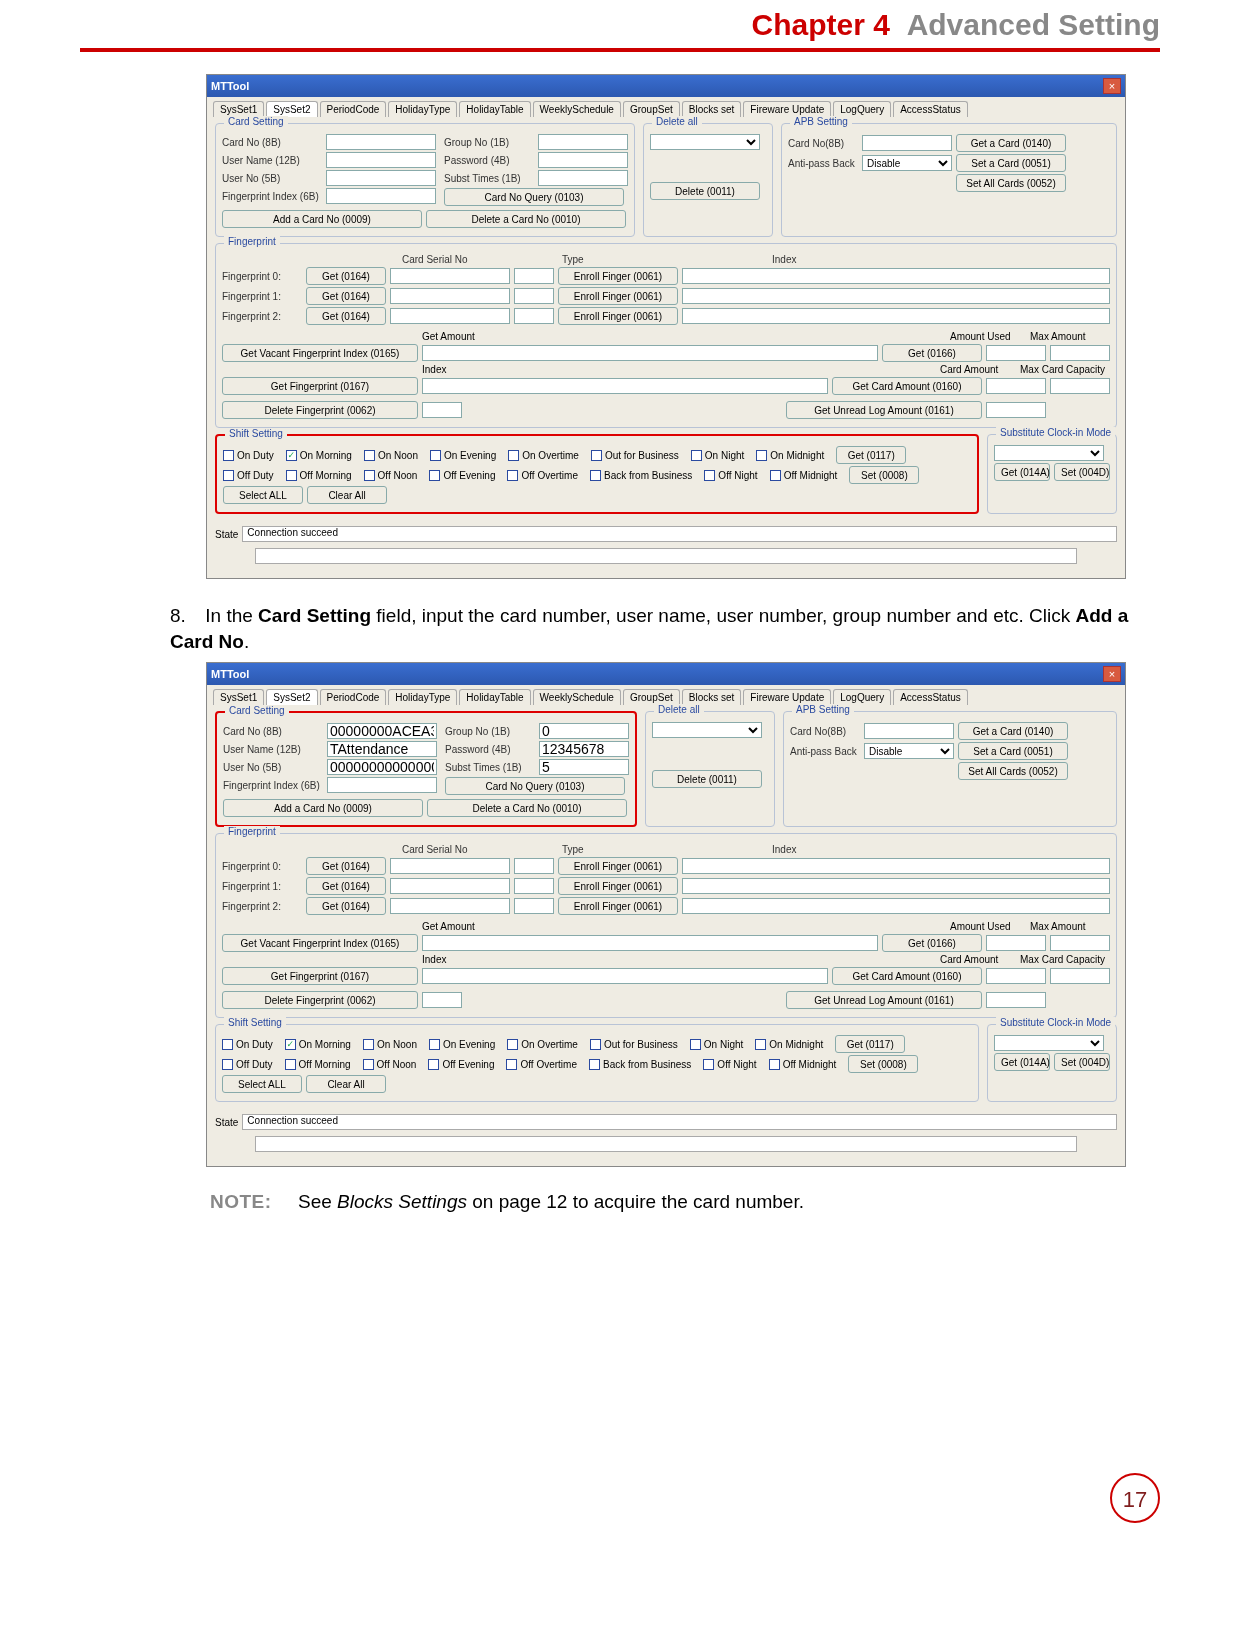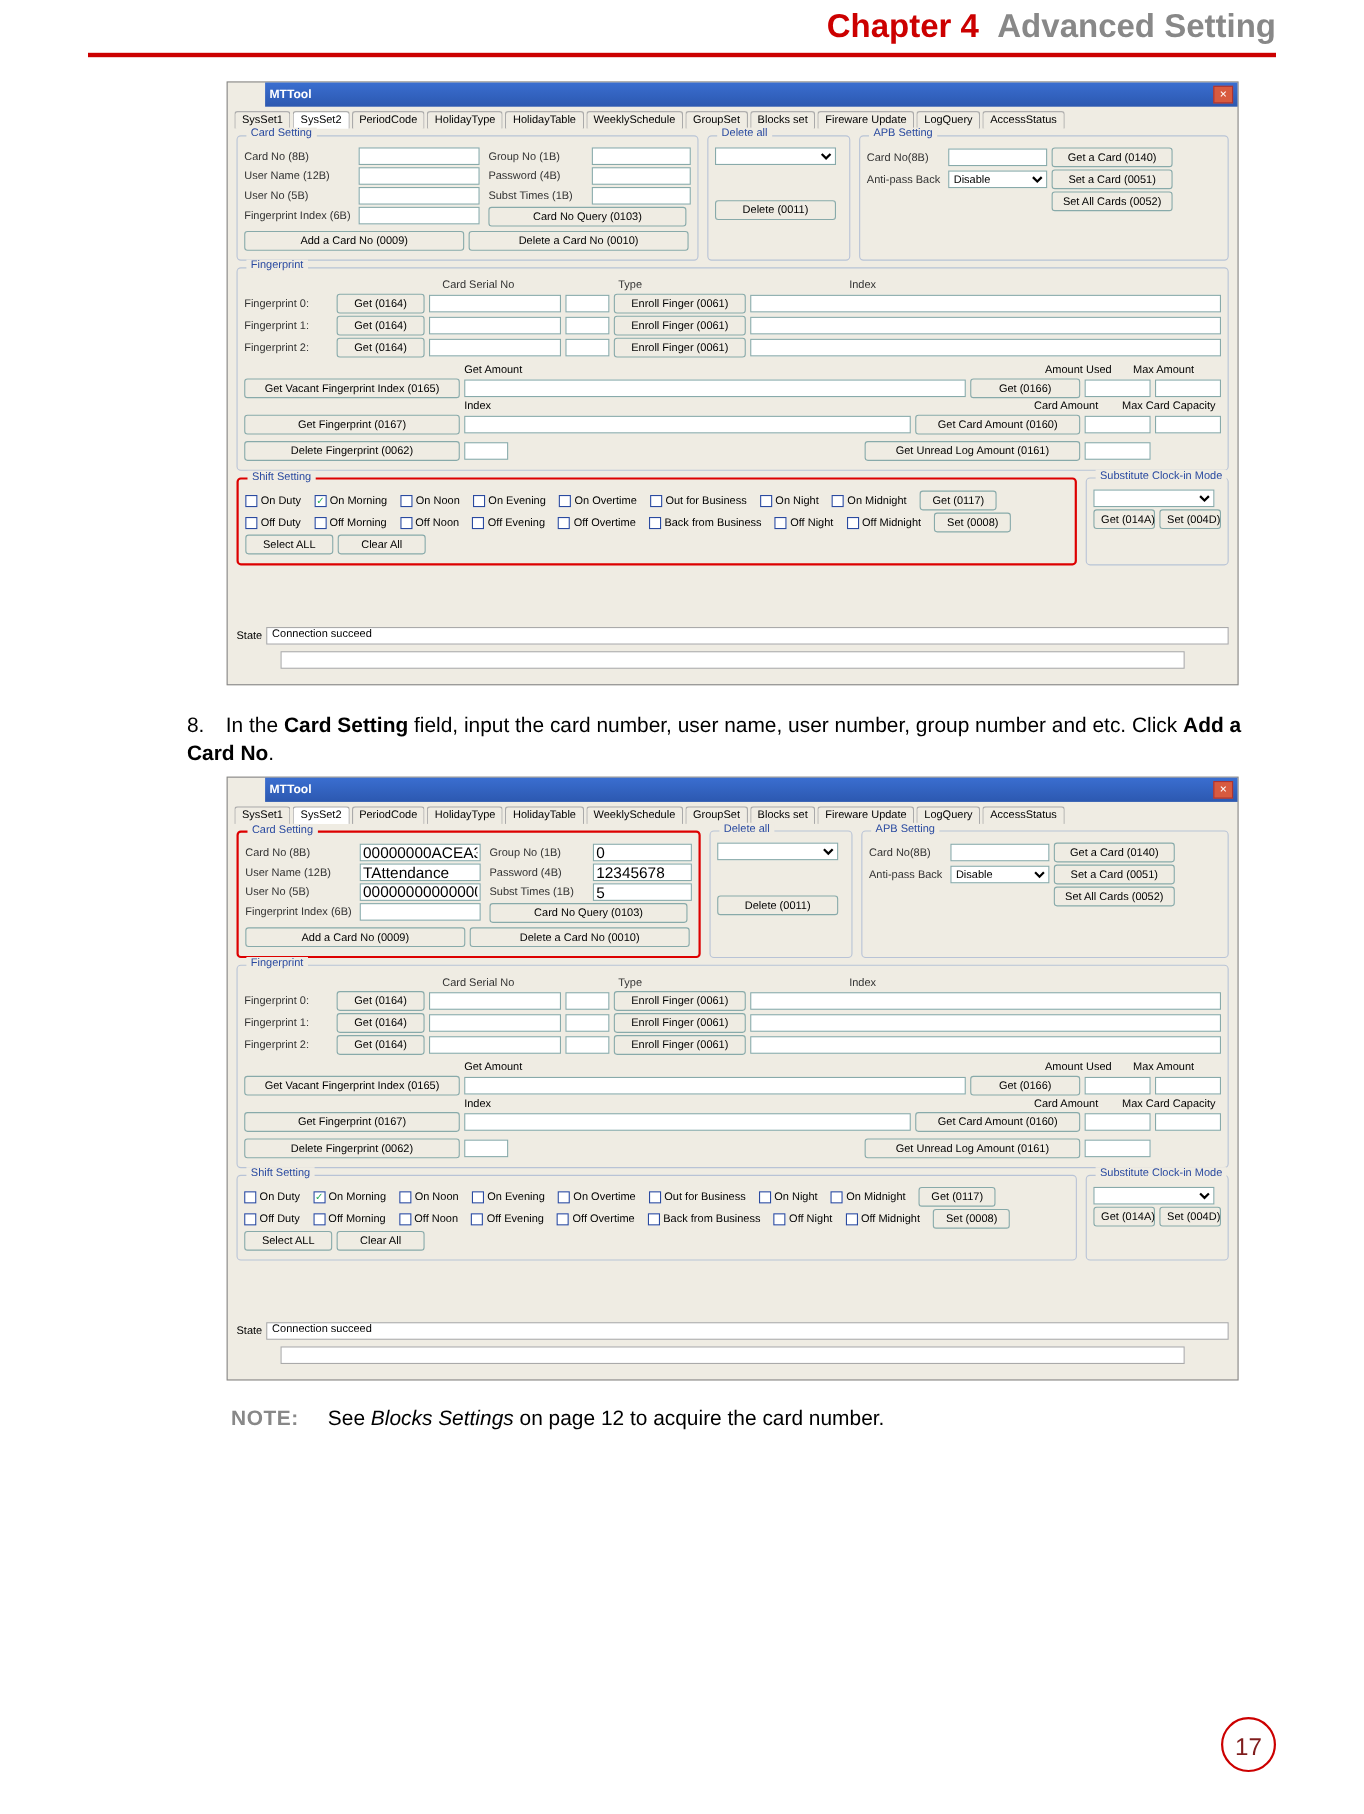--- a/index.html
+++ b/index.html
@@ -19,40 +19,40 @@
     padding: 8px 0 6px 0;
   }
   .chapter-head .red { color: #c00; }
   .redbar { height: 4px; background: #c00; margin-bottom: 22px; }
   .step { margin: 0 0 8px 90px; font-size: 19px; line-height: 1.35; }
   .step b { font-weight: bold; }
   .stepnum { display: inline-block; width: 30px; }
 
   
   .fig { margin: 8px 0 24px 126px; border: 1px solid #888; width: 920px; background: #efece3; font-size: 11px; font-family: Tahoma, Arial, sans-serif; color: #000; }
-  .titlebar { background: linear-gradient(#3a6ed0,#2c58b0); height: 22px; display:flex; align-items:center; padding: 0 4px; margin-left: 34px; }
+  .titlebar { background: linear-gradient(#3a6ed0,#2c58b0); height: 22px; display:flex; align-items:center; padding: 0 4px; }
   .titlebar-text { color:#fff; font-weight:bold; flex:1; }
   .closebox { width:18px; height:16px; background:#d85a3f; border:1px solid #a33; color:#fff; font-size:11px; text-align:center; line-height:14px; }
   .tabs { display:flex; gap:2px; padding:4px 6px 0 6px; }
   .tab { border:1px solid #aaa; border-bottom:none; padding:2px 6px; background:#efece3; border-radius:3px 3px 0 0; font-size:10px; }
   .tab.active { background:#fff; }
   .body { padding: 6px 8px 10px 8px; }
   .row { display:flex; gap: 8px; }
   .group { border:1px solid #b8c3d6; border-radius:4px; padding: 8px 6px 6px 6px; margin-bottom:6px; position:relative; }
   .group.redbox { border:2px solid #d00; }
   .group-title { position:absolute; top:-8px; left:8px; background:#efece3; padding:0 4px; font-size:10px; color:#2a4aa0; }
   .fld { display:flex; align-items:center; gap:4px; margin:2px 0; font-size:10px; white-space:nowrap; }
   .lbl { text-align:left; display:inline-block; color:#333; }
   .tx { border:1px solid #8aa; background:#fff; height:16px; font-size:14px; padding:0 2px; }
   .btn { border:1px solid #8aa; background:#efece3; height:18px; font-size:10px; padding:0 6px; border-radius:3px; cursor:default; }
   .sel { border:1px solid #8aa; background:#fff; height:16px; font-size:10px; }
   .chk { display:inline-flex; align-items:center; gap:3px; font-size:10px; margin-right:8px; white-space:nowrap; }
   .chkbox { width:11px; height:11px; border:1px solid #2a4aa0; background:#fff; display:inline-flex; align-items:center; justify-content:center; font-size:9px; color:#2a5; }
   .spacer { flex:1; }
-  .state-row { display:flex; align-items:center; gap:4px; padding: 6px 0 2px 0; font-size:10px;margin-top:44px; }
+  .state-row { display:flex; align-items:center; gap:4px; padding: 6px 0 2px 0; font-size:10px; }
   .state-box { border:1px solid #aaa; background:#fff; flex:1; height:16px; padding:0 4px; font-size:10px; }
   .progress { border:1px solid #aaa; background:#fff; height:16px; margin:4px 40px 4px 40px; }
 
   .note-block { margin: 16px 0 0 130px; font-size: 19px; }
   .note-block .note-lbl { font-family: "Arial Black", Arial, sans-serif; font-weight:900; color:#888; letter-spacing:0.5px; }
   .note-block .note-body em { font-style: italic; }
 
   .pagenum-wrap { text-align:right; padding: 260px 0 30px 0; }
   .pagenum { display:inline-block; width:50px; height:50px; border:2px solid #c00; border-radius:50%; text-align:center; line-height:50px; font-size:22px; color:#7f1d1d; }
 </style>

